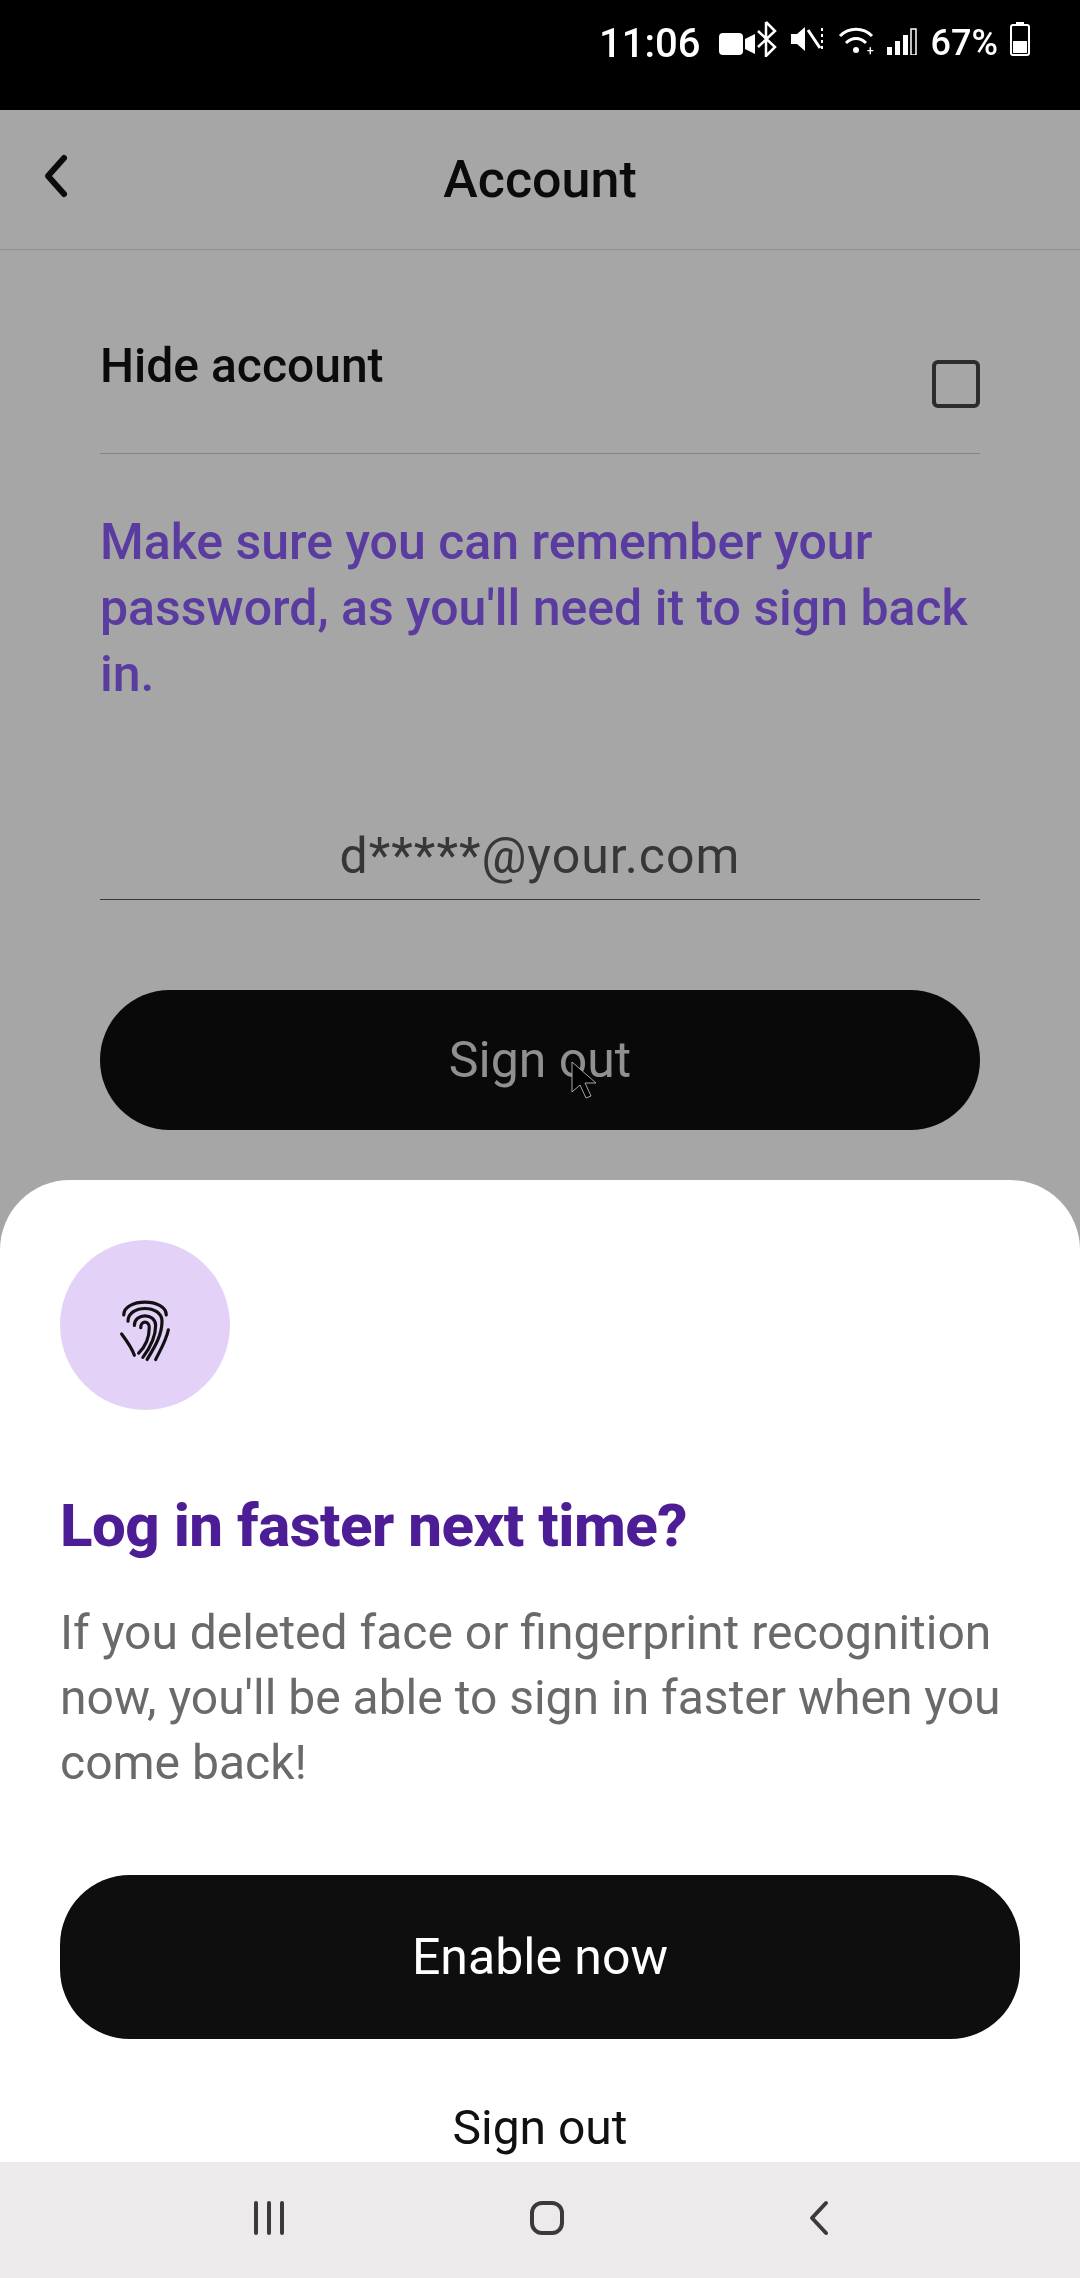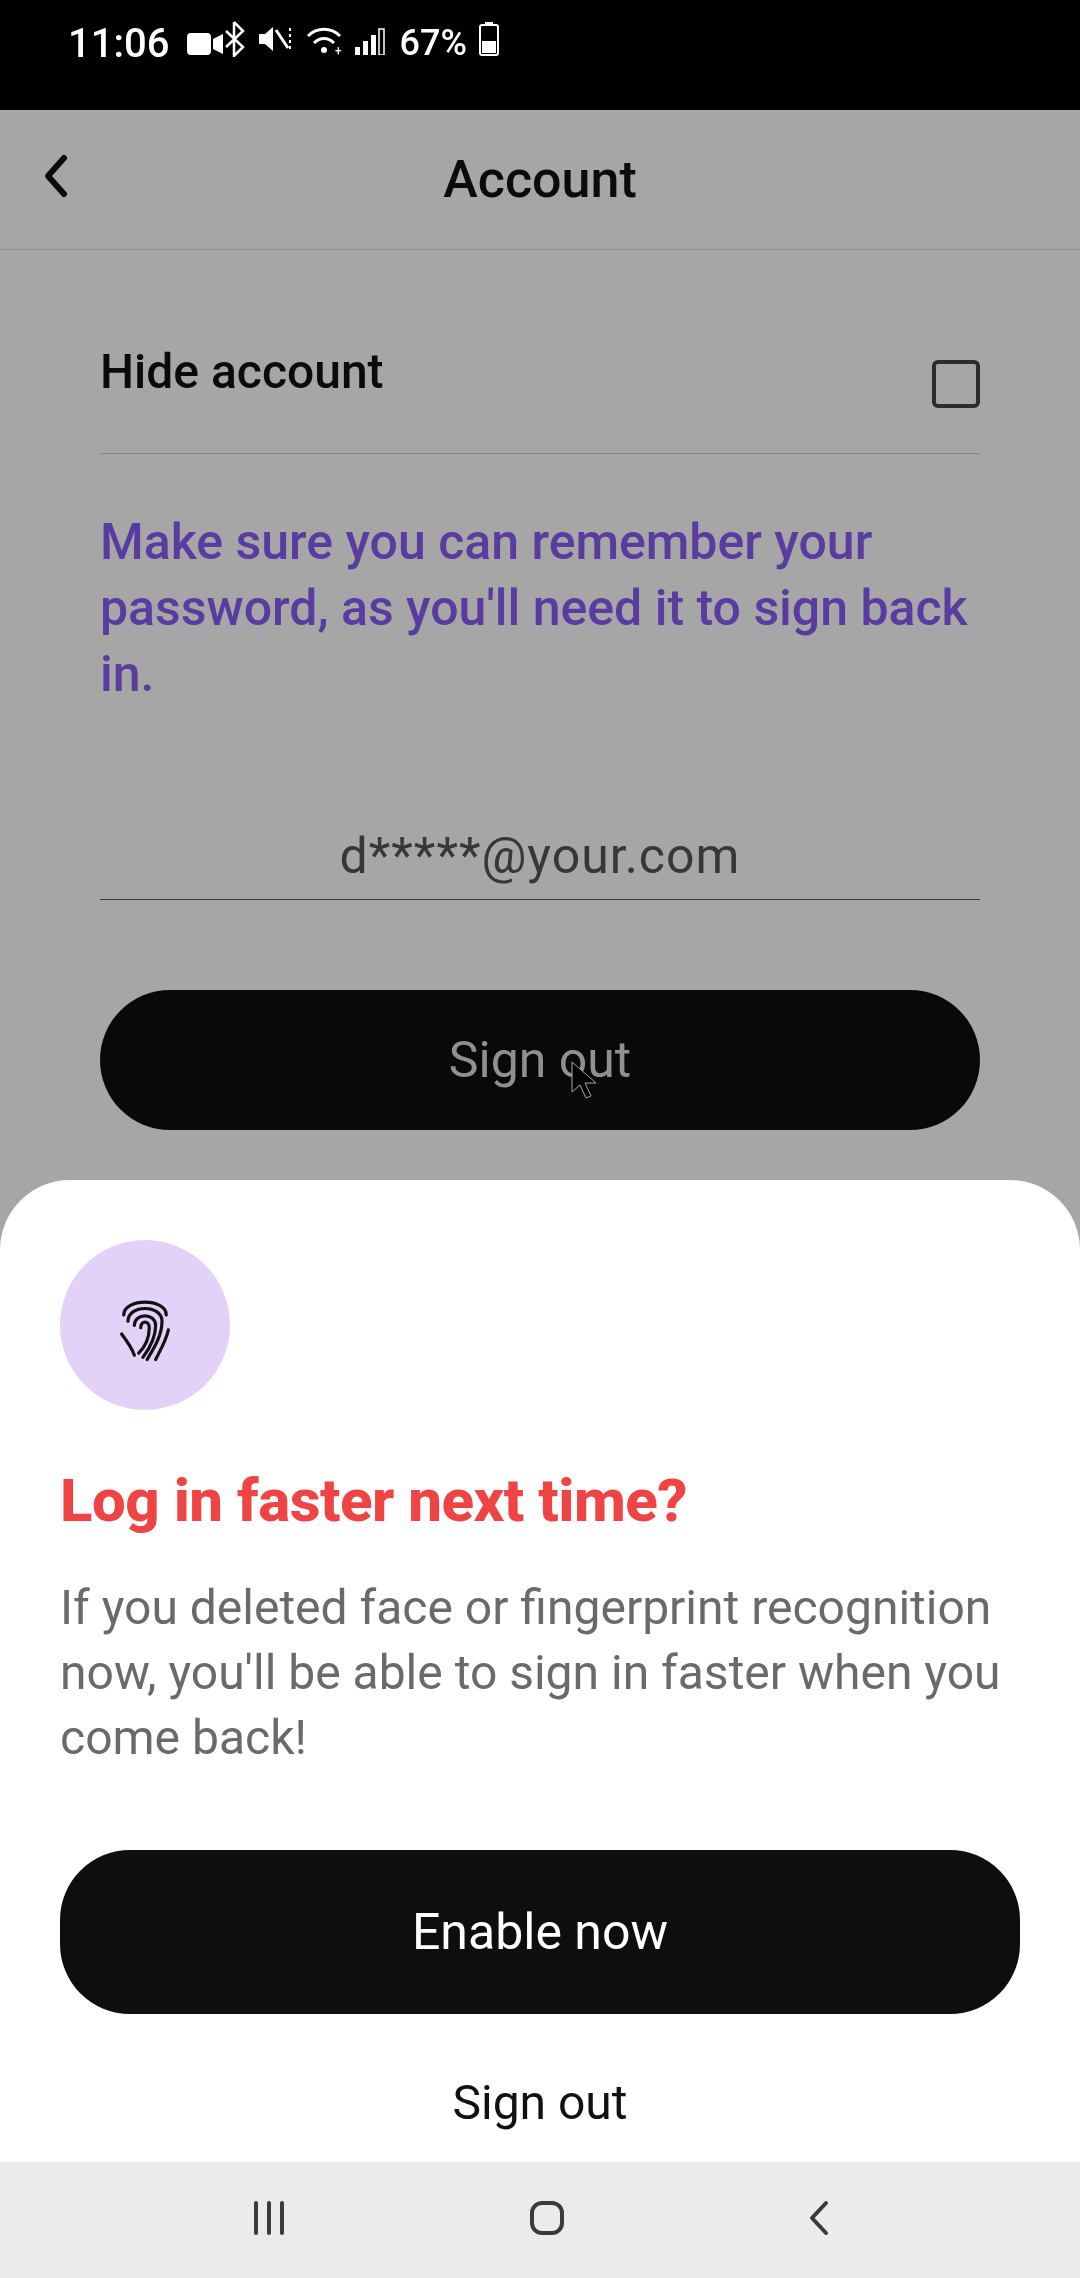--- a/index.html
+++ b/index.html
@@ -13,21 +13,21 @@
     overflow: hidden;
   }
 
   
   .status-bar {
     height: 86px;
     background: #000;
     color: #fff;
     display: flex;
     align-items: center;
-    justify-content: flex-start;
+    justify-content: flex-end;
     padding: 0 50px 0 68px;
     font-size: 40px;
     font-weight: 500;
   }
   .status-left { display: flex; align-items: center; gap: 18px; }
   .status-right { display: flex; align-items: center; gap: 12px; font-size: 36px; }
 
   
   .page {
     position: absolute;
@@ -64,21 +64,21 @@
     font-size: 52px;
     font-weight: 500;
     color: #111;
   }
 
   .content {
     padding: 80px 100px 0 100px;
   }
   .row {
     display: flex;
-    align-items: flex-end;
+    align-items: center;
     justify-content: space-between;
     gap: 40px;
     padding-bottom: 45px;
     border-bottom: 1px solid #ccc;
   }
   .row-text .row-title {
     font-size: 48px;
     font-weight: 500;
     color: #111;
     margin-bottom: 8px;
@@ -154,22 +154,22 @@
     border-radius: 50%;
     background: #e3d1f7;
     display: flex;
     align-items: center;
     justify-content: center;
   }
   .fp-circle svg { width: 70px; height: 85px; }
   .modal-title {
     font-size: 60px;
     font-weight: 800;
-    color: #ef4444;
-    margin-top: 55px;
+    color: #4c1d95;
+    margin-top: 80px;
     letter-spacing: -0.5px;
   }
   .modal-body {
     font-size: 48px;
     color: #6a6a6a;
     margin-top: 40px;
     line-height: 1.35;
   }
   .enable-btn {
     margin-top: 80px;

